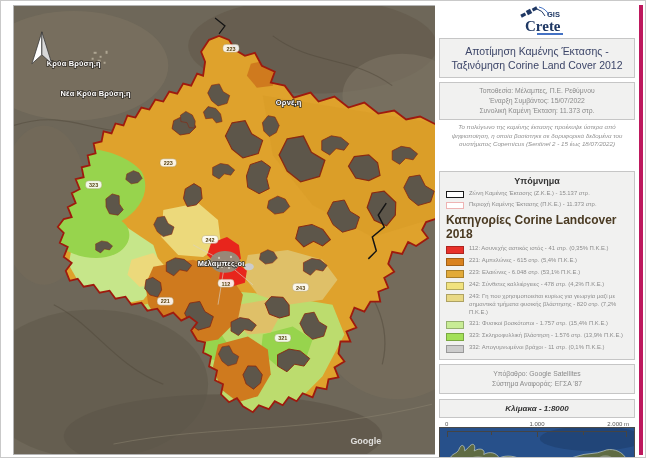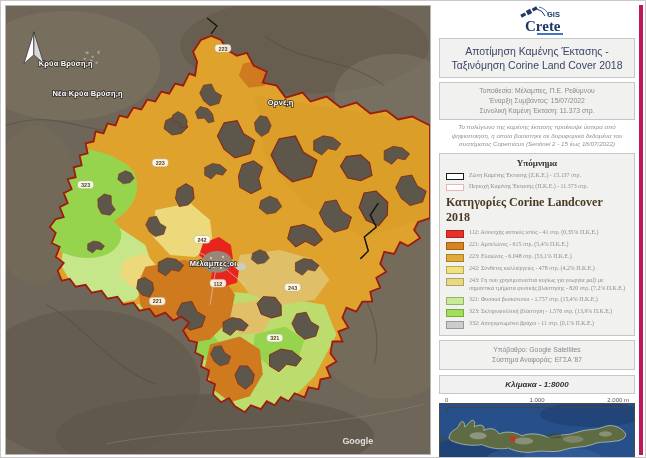--- a/index.html
+++ b/index.html
@@ -1,41 +1,41 @@
 <!DOCTYPE html>
 <html><head>
 <meta charset="utf-8">
 <style>
   * { margin:0; padding:0; box-sizing:border-box; }
   body { background:#e8e8e8; font-family:"Liberation Sans", sans-serif; }
   .stage { position:relative; width:646px; height:458px; background:#ffffff;
            border:1px solid #c9c9c9; overflow:hidden; }
   
-  .map-area { position:absolute; left:4px; top:4px; width:426px; height:450px;
+  .map-area { position:absolute; left:12px; top:4px; width:426px; height:450px;
               background:#fef9c3; border:1px solid #b5b5b5; }
   .map-area svg { display:block; width:100%; height:100%; }
   .place-label { font:600 7.5px "Liberation Sans", sans-serif; fill:#ffffff;
                  stroke:#35302a; stroke-width:1.6px; paint-order:stroke;
                  letter-spacing:.2px; text-anchor:middle; }
   .code-tag-text { font:700 5.5px "Liberation Sans", sans-serif; fill:#5c4716;
                    text-anchor:middle; }
   .gmark { font:700 9px "Liberation Sans", sans-serif; fill:#ffffff; opacity:.8; }
   
   .panel { position:absolute; left:434px; top:4px; width:208px; height:450px;
            background:#ffffff; border-right:4px solid #be185d;
            display:flex; flex-direction:column; padding:1px 4px 2px 4px; }
   .gbox { background:#f1f1f0; border:1px solid #c6c6c6; width:100%; }
   .logo { height:32px; display:flex; align-items:center; justify-content:center; }
   .title-box { margin-top:2px; padding:5px 3px; text-align:center; }
   .title-box .t { font-size:10.5px; font-weight:normal; color:#3c4568; line-height:1.35; }
   .info-box { margin-top:4px; padding:3px 2px; text-align:center; }
   .info-box div { font-size:6.8px; color:#8a8a8a; line-height:1.45; }
   .note { margin-top:3px; padding:0 4px; text-align:center; font-style:italic;
           font-size:6.2px; color:#909090; line-height:1.4; }
-  .legend-box { margin-top:4px; padding:4px 6px 3px 6px;font-family:Liberation Serif, serif; }
+  .legend-box { margin-top:22px; padding:4px 6px 3px 6px; }
   .legend-title { text-align:center; font-size:9px; font-weight:bold; color:#333; margin-bottom:4px; }
   .lrow { display:flex; align-items:flex-start; margin-bottom:3px; }
   .lchip { flex:0 0 18px; height:7px; margin-right:5px; margin-top:1px;
            background:#fff; border:1.6px solid #222; }
   .lchip.solid { border:0.5px solid rgba(0,0,0,.25); height:8px; }
   .llabel { font-size:5.9px; color:#8c8c8c; line-height:1.35; }
   .cat-title { font-size:12px; font-weight:bold; color:#4a3a22; margin:4px 0 4px 0; }
   .source-box { margin-top:4px; padding:4px 2px; text-align:center; }
   .source-box div { font-size:6.8px; color:#8a8a8a; line-height:1.5; }
   .scale-box { margin-top:5px; padding:4px 2px; text-align:center;
@@ -228,21 +228,21 @@
         <path d="M48,3 a12,12 0 0 1 8,7" stroke="#1f3864" stroke-width="1" fill="none"></path>
         <path d="M50,1 a15,15 0 0 1 10,8" stroke="#4472c4" stroke-width="1" fill="none"></path>
         <text x="58" y="11" font-size="7.5" font-weight="bold" fill="#1f3864" font-family="Liberation Sans, sans-serif">GIS</text>
         <text x="36" y="25" font-size="15" font-weight="bold" fill="#1f3864" font-family="Liberation Serif, serif">Crete</text>
         <rect x="48" y="27" width="26" height="2" fill="#4472c4"></rect>
       </svg>
     </div>
 
     <div class="gbox title-box">
       <div class="t">Αποτίμηση Καμένης Έκτασης -</div>
-      <div class="t">Ταξινόμηση Corine Land Cover 2018</div>
+      <div class="t">Ταξινόμηση Corine Land Cover 2012</div>
     </div>
 
     <div class="gbox info-box" id="info-lines">
         <div>Τοποθεσία: Μέλαμπες, Π.Ε. Ρεθύμνου</div>
         <div>Έναρξη Συμβάντος: 15/07/2022</div>
         <div>Συνολική Καμένη Έκταση: 11.373 στρ.</div>
       </div>
 
     <div class="note">Το πολύγωνο της καμένης έκτασης προέκυψε ύστερα από ψηφιοποίηση, η οποία βασίστηκε σε δορυφορικά δεδομένα του συστήματος Copernicus (Sentinel 2 - 15 έως 18/07/2022)</div>
 

